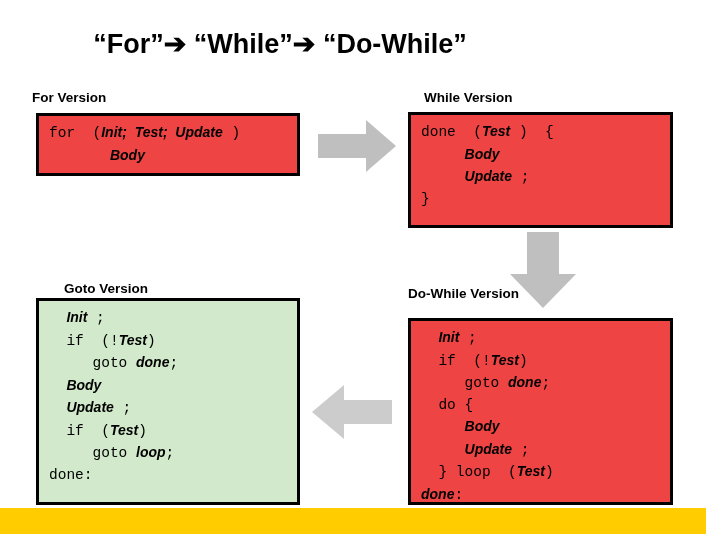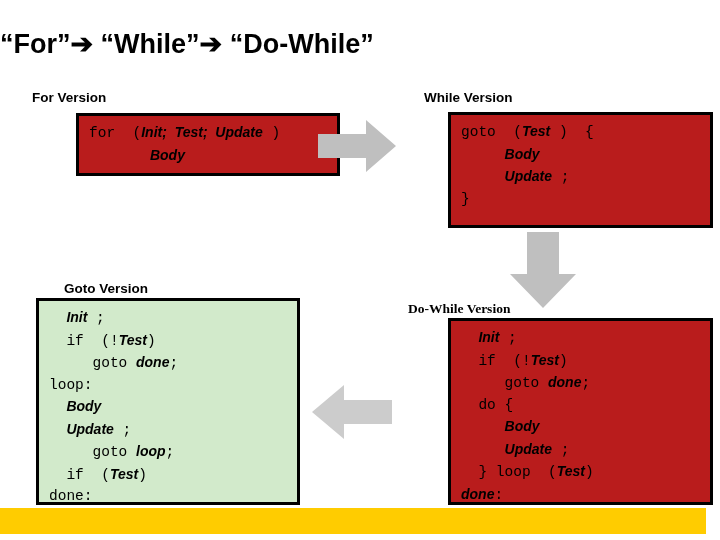--- a/index.html
+++ b/index.html
@@ -14,21 +14,21 @@
     font-family: "Liberation Sans", sans-serif;
     overflow: hidden;
   }
 
   
   #slide-title {
     position: absolute;
     left: 0;
     top: 28px;
     width: 560px;
-    text-align: left;
+    text-align: center;
     font-family: "Liberation Sans", sans-serif;
     font-size: 27px;
     font-weight: bold;
     color: #000000;
     letter-spacing: 0px;
     white-space: nowrap;
   }
 
   
   .caption {
@@ -41,21 +41,21 @@
   }
 
   
   .code-box {
     position: absolute;
     border: 3px solid #000000;
     box-sizing: border-box;
     padding: 6px 8px 6px 10px;
     overflow: hidden;
   }
-  .code-box.cream  { background: #b91c1c; margin-left: 40px; }
+  .code-box.cream  { background: #ef4444; }
   .code-box.green  { background: #D2EACB; }
 
   .code-line {
     font-family: "Liberation Mono", "DejaVu Sans Mono", monospace;
     font-size: 14.5px;
     line-height: 21.5px;
     color: #000000;
     white-space: pre;
   }
   .code-line .kw {
@@ -98,53 +98,52 @@
 
 <div class="arrow" style="left:318px; top:118px;">
   <svg width="78" height="56" viewBox="0 0 78 56" xmlns="http://www.w3.org/2000/svg">
     <polygon points="0,16 48,16 48,2 78,28 48,54 48,40 0,40" fill="#BFBFBF"></polygon>
   </svg>
 </div>
 
 <div class="caption" style="left:408px; top:90px;margin-left:16px;">While Version</div>
 
 <div class="code-box cream" style="left:408px; top:112px; width:265px; height:116px;">
-  <div class="code-line"><span class="kw">goto  (</span><span class="meta">Test</span><span class="kw"> )  {</span></div>
+  <div class="code-line"><span class="kw">done  (</span><span class="meta">Test</span><span class="kw"> )  {</span></div>
   <div class="code-line"><span class="kw">     </span><span class="meta">Body</span></div>
   <div class="code-line"><span class="kw">     </span><span class="meta">Update</span><span class="kw"> ;</span></div>
   <div class="code-line"><span class="kw">}</span></div>
 </div>
 
 <div class="arrow" style="left:508px; top:232px;">
   <svg width="70" height="76" viewBox="0 0 70 76" xmlns="http://www.w3.org/2000/svg">
     <polygon points="19,0 51,0 51,42 68,42 35,76 2,42 19,42" fill="#BFBFBF"></polygon>
   </svg>
 </div>
 
 <div class="caption" style="left:32px; top:281px;margin-left:32px;">Goto Version</div>
 
 <div class="code-box green" style="left:36px; top:298px; width:264px; height:207px;">
   <div class="code-line"><span class="kw">  </span><span class="meta">Init</span><span class="kw"> ;</span></div>
   <div class="code-line"><span class="kw">  if  (!</span><span class="meta">Test</span><span class="kw">)</span></div>
   <div class="code-line"><span class="kw">     goto </span><span class="meta">done</span><span class="kw">;</span></div>
-  <div class="code-line"><span class="kw">loop:</span></div>
   <div class="code-line"><span class="kw">  </span><span class="meta">Body</span></div>
   <div class="code-line"><span class="kw">  </span><span class="meta">Update</span><span class="kw"> ;</span></div>
+  <div class="code-line"><span class="kw">  if  (</span><span class="meta">Test</span><span class="kw">)</span></div>
   <div class="code-line"><span class="kw">     goto </span><span class="meta">loop</span><span class="kw">;</span></div>
-  <div class="code-line"><span class="kw">  if  (</span><span class="meta">Test</span><span class="kw">)</span></div>
   <div class="code-line"><span class="kw">done:</span></div>
 </div>
 
 <div class="arrow" style="left:312px; top:383px;">
   <svg width="80" height="58" viewBox="0 0 80 58" xmlns="http://www.w3.org/2000/svg">
     <polygon points="80,17 32,17 32,2 0,29 32,56 32,41 80,41" fill="#CCCCCC"></polygon>
   </svg>
 </div>
 
-<div class="caption" style="left:408px; top:301px;font-family:Liberation Serif, serif;">Do-While Version</div>
+<div class="caption" style="left:408px; top:286px;">Do-While Version</div>
 
 <div class="code-box cream" style="left:408px; top:318px; width:265px; height:187px;">
   <div class="code-line"><span class="kw">  </span><span class="meta">Init</span><span class="kw"> ;</span></div>
   <div class="code-line"><span class="kw">  if  (!</span><span class="meta">Test</span><span class="kw">)</span></div>
   <div class="code-line"><span class="kw">     goto </span><span class="meta">done</span><span class="kw">;</span></div>
   <div class="code-line"><span class="kw">  do {</span></div>
   <div class="code-line"><span class="kw">     </span><span class="meta">Body</span></div>
   <div class="code-line"><span class="kw">     </span><span class="meta">Update</span><span class="kw"> ;</span></div>
   <div class="code-line"><span class="kw">  } loop  (</span><span class="meta">Test</span><span class="kw">)</span></div>
   <div class="code-line"><span class="meta">done</span><span class="kw">:</span></div>

